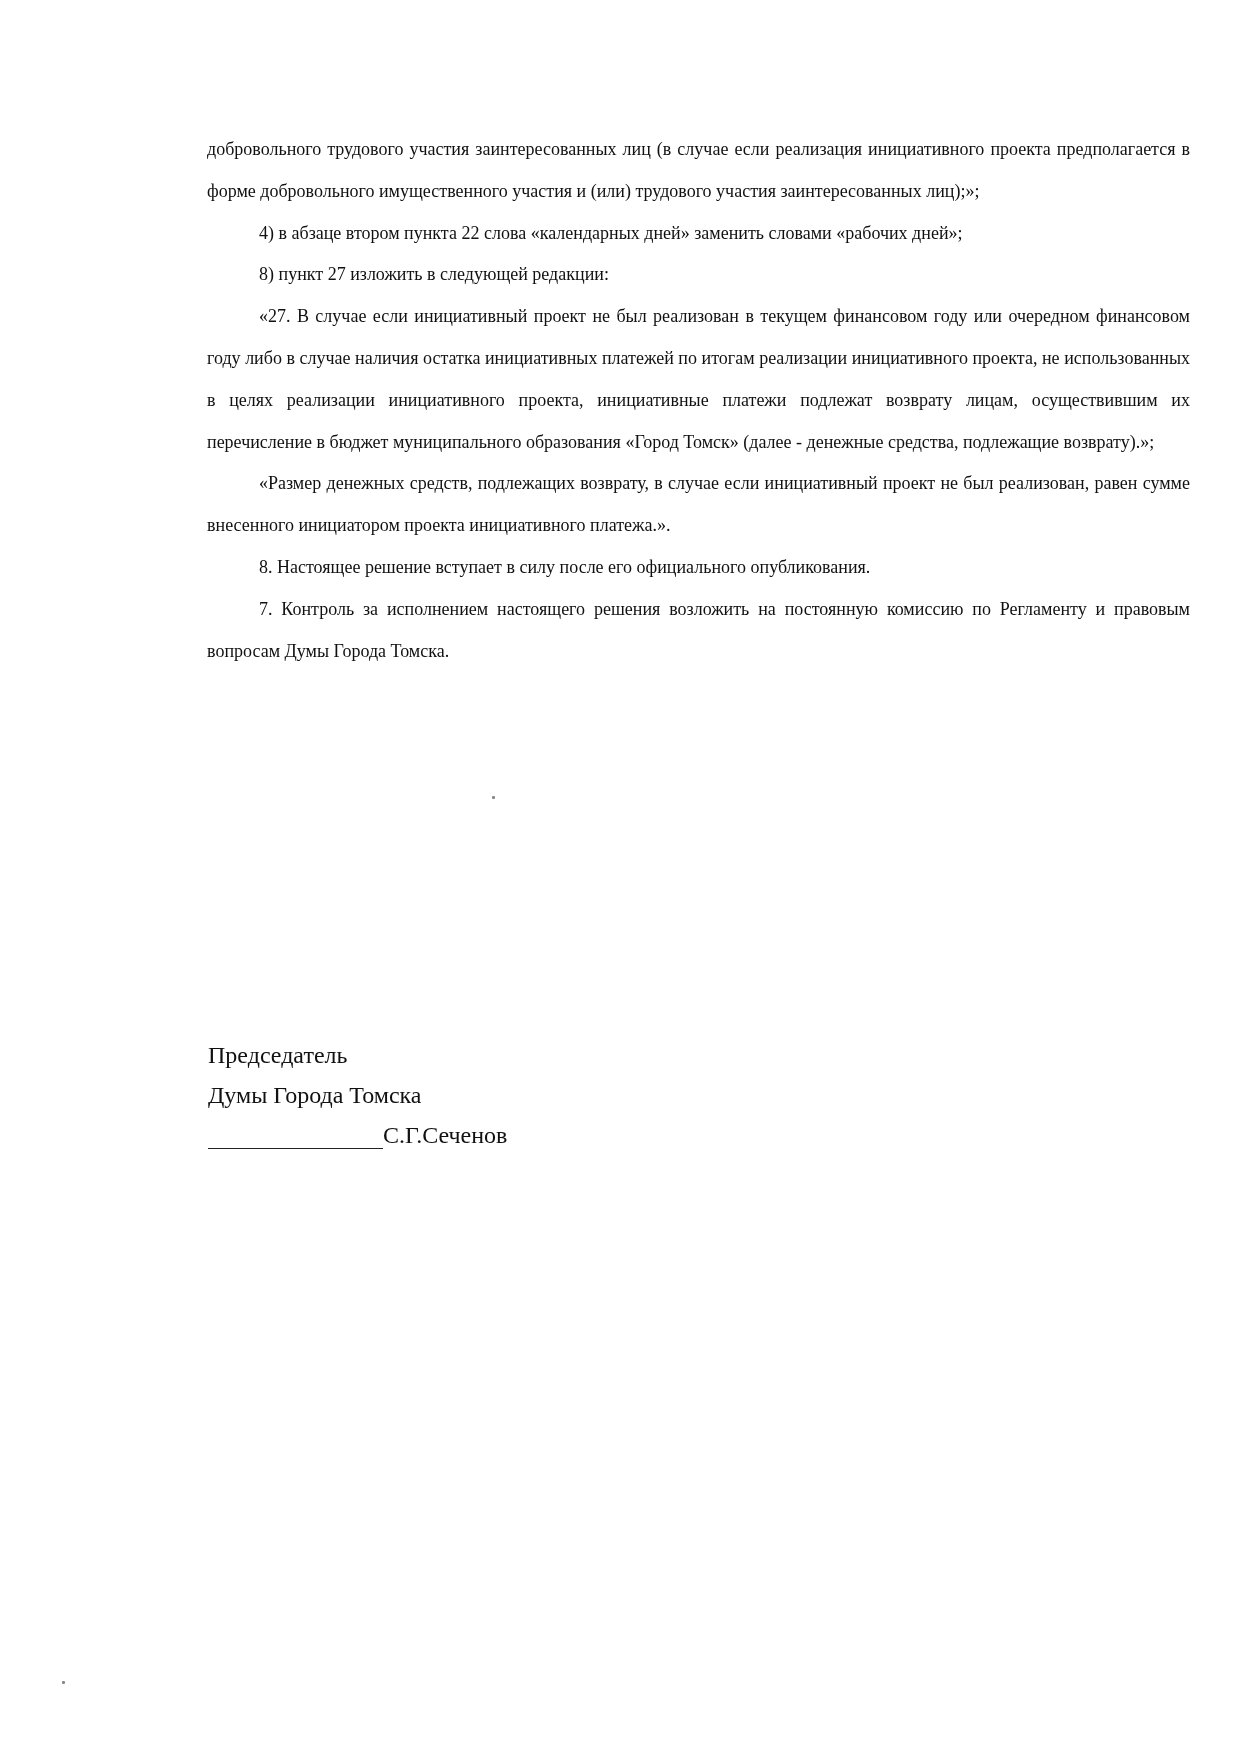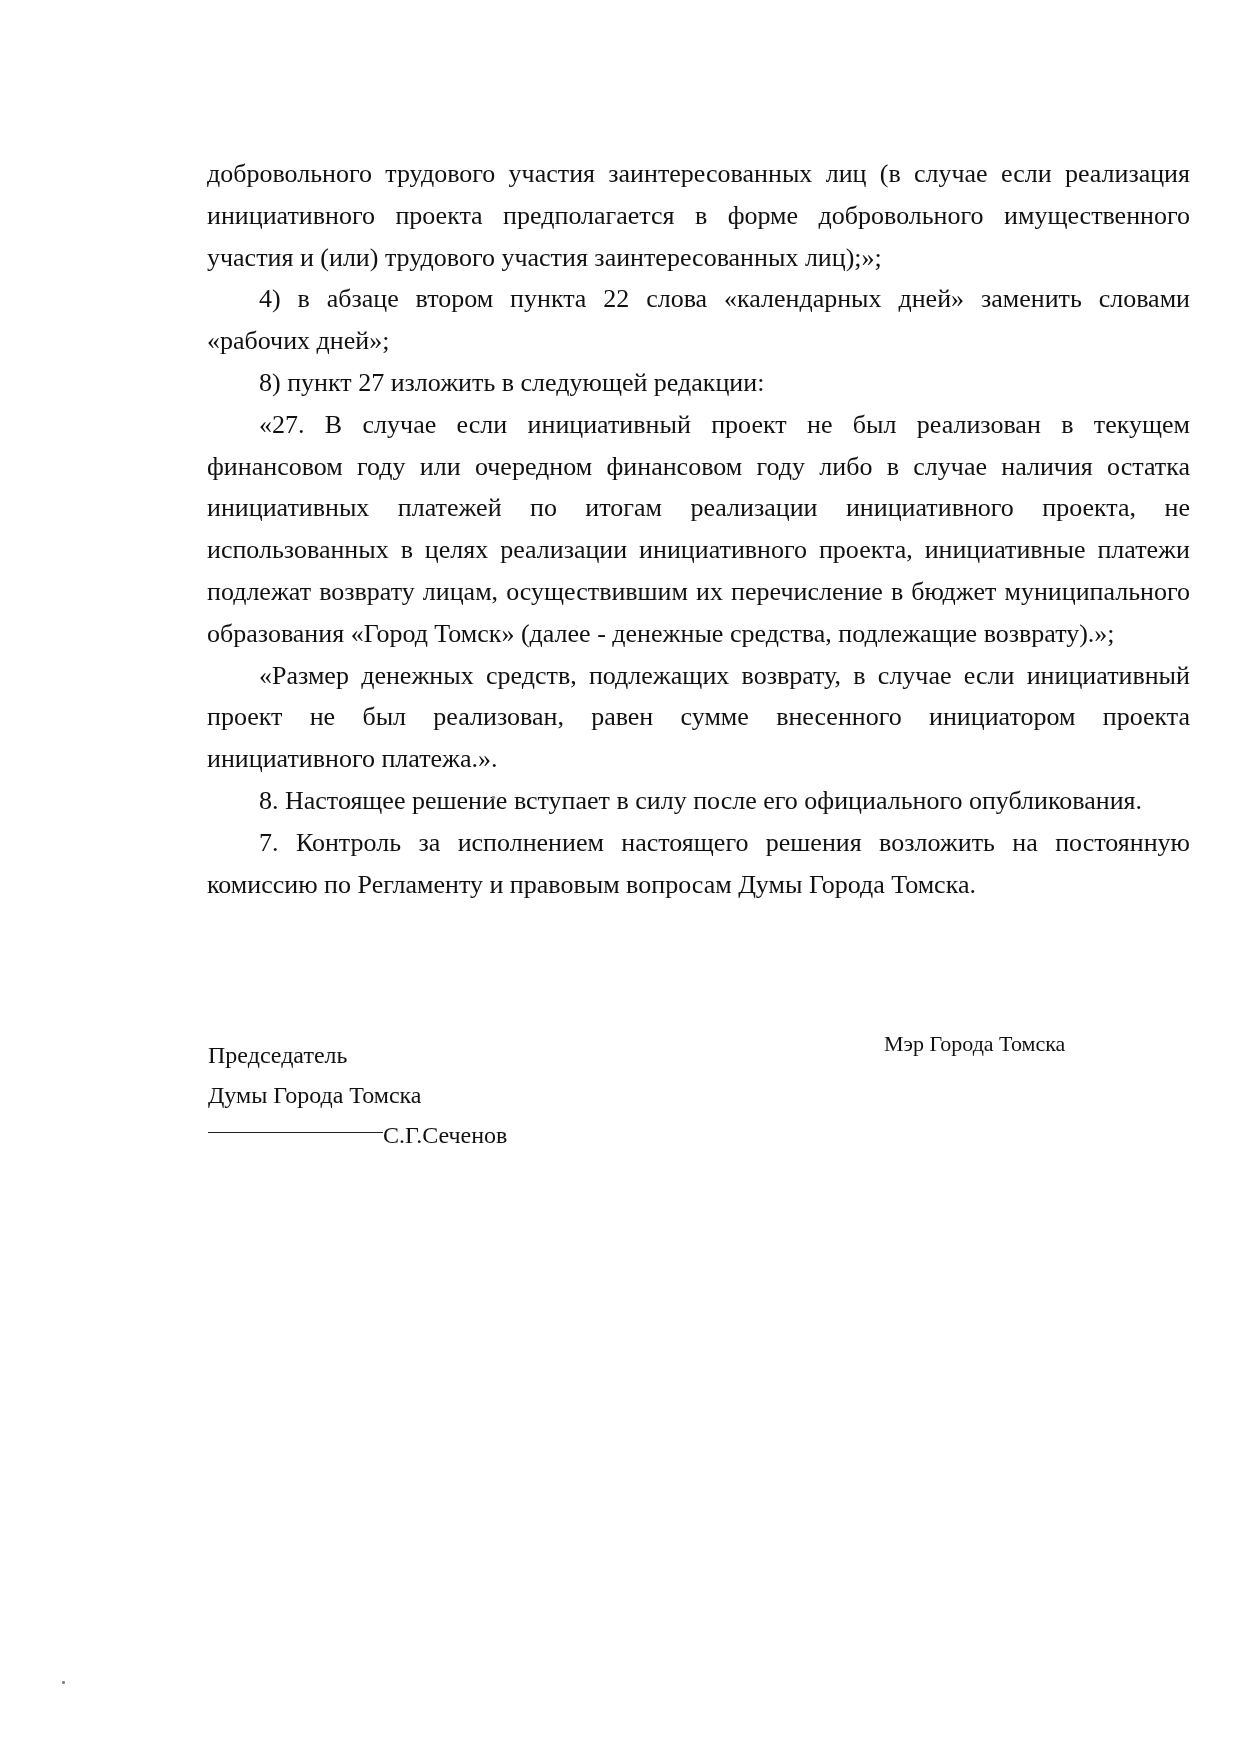--- a/index.html
+++ b/index.html
@@ -20,25 +20,24 @@
     left: 0; top: 0;
     width: 1240px;
     height: 1753px;
     background: #ffffff;
   }
   .body-text {
     position: absolute;
     left: 207px;
     top: 129px;
     width: 983px;
-    font-size: 26px;
+    font-size: 18px;
     line-height: 41.8px;
     text-align: justify;
     text-align-last: left;
-    margin-top: 24px;
   }
   .body-text p {
     margin: 0;
     padding: 0;
   }
   .body-text p.indent {
     text-indent: 52px;
   }
   .sig-left {
     position: absolute;
@@ -49,21 +48,21 @@
   }
   .sig-right {
     position: absolute;
     left: 884px;
     top: 1024px;
     font-size: 22px;
     line-height: 40px;
   }
   .sig-line-row {
     display: flex;
-    align-items: center;
+    align-items: flex-end;
     white-space: nowrap;
   }
   .sig-underline {
     display: inline-block;
     border-bottom: 1.5px solid #222222;
     margin-bottom: 6px;
   }
   .sig-left .sig-underline { width: 175px; }
   .sig-right .sig-underline { width: 150px; margin-right: 6px; }
   .sig-right .spacer { height: 48px; }
@@ -92,19 +91,18 @@
   <div class="sig-left">
     <div>Председатель</div>
     <div>Думы Города Томска</div>
     <div class="sig-line-row">
       <span class="sig-underline"></span>
       <span>С.Г.Сеченов</span>
     </div>
   </div>
 
   <div class="sig-right">
-    <div>Мэр Города Томска</div>
     <div class="spacer"></div>
   </div>
 
   <span class="speck" style="left:492px; top:796px;"></span>
   <span class="speck" style="left:62px; top:1681px;"></span>
 </div>
 
 </body></html>

